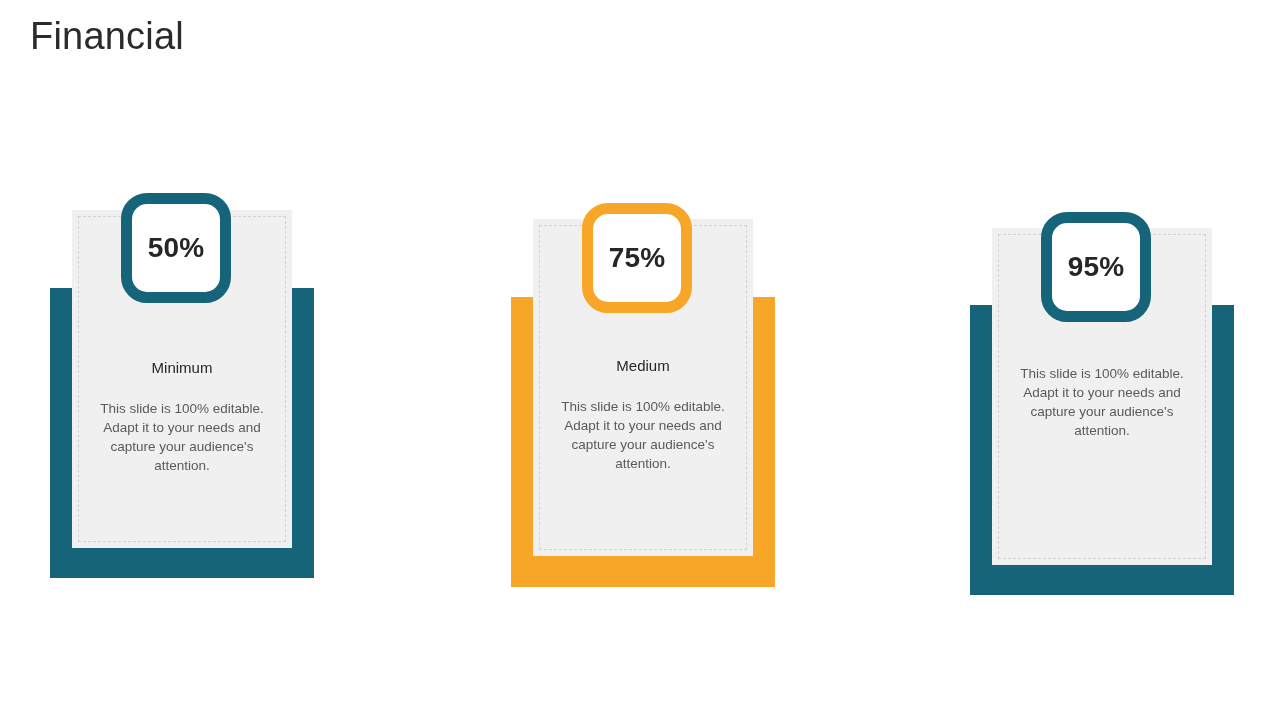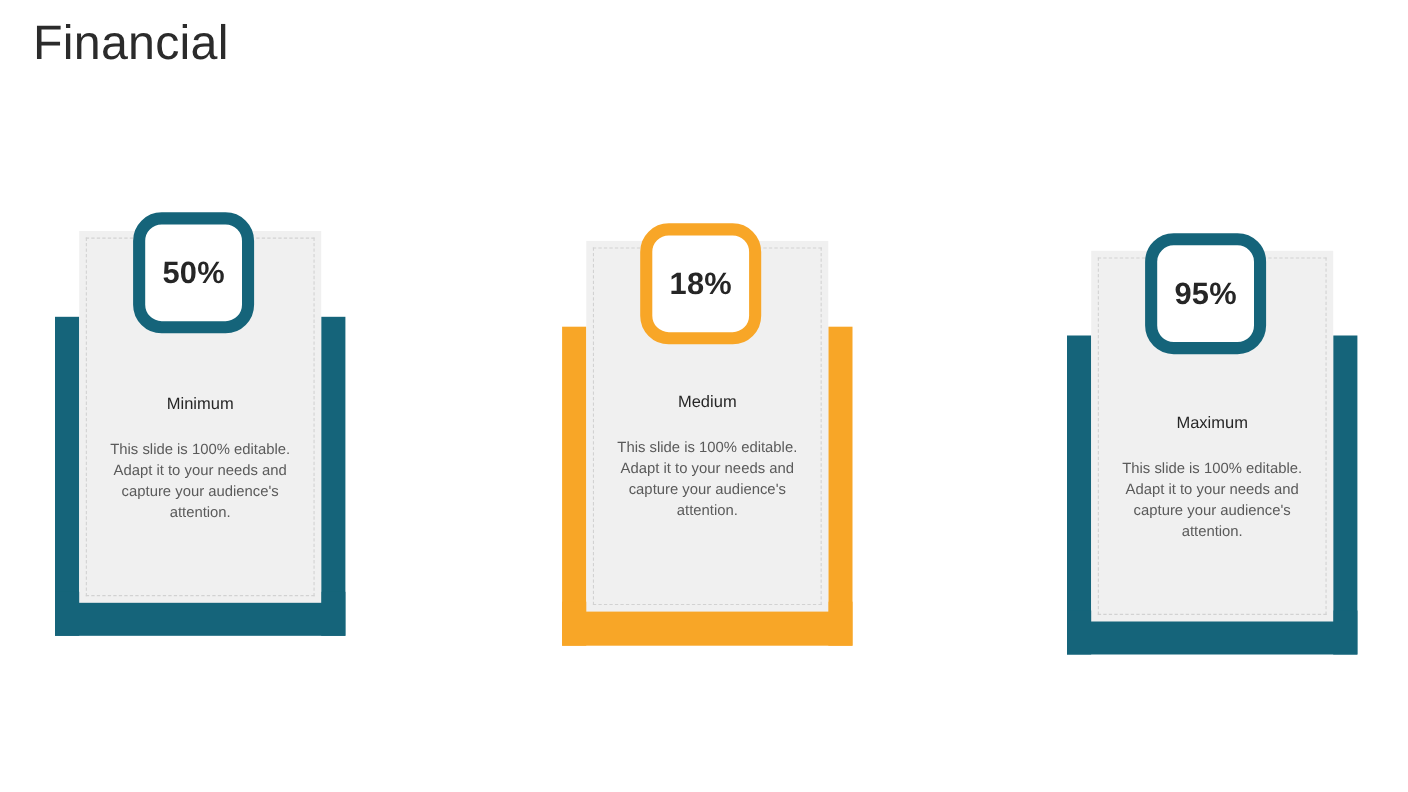--- a/index.html
+++ b/index.html
@@ -13,21 +13,21 @@
     font-family: "Liberation Sans", sans-serif;
     overflow: hidden;
     position: relative;
   }
 
   
   .slide-title {
     position: absolute;
     left: 30px;
     top: 14px;
-    font-size: 44px;
+    font-size: 38px;
     font-weight: 400;
     color: #2b2b2b;
     letter-spacing: 0.2px;
     line-height: 1.2;
     white-space: nowrap;
   }
 
   
   .stage {
     position: absolute;
@@ -149,39 +149,38 @@
   <div class="card" id="card-1" style="left: 511px; top: 0px; height: 720px;">
     <div class="frame" style="top: 297px; height: 290px;">
       <div class="frame-left" style="background: rgb(248, 166, 39);"></div>
       <div class="frame-right" style="background: rgb(248, 166, 39);"></div>
       <div class="frame-bottom" style="background: rgb(248, 166, 39);"></div>
     </div>
     <div class="panel" style="top: 219px; height: 337px; background: rgb(240, 240, 240);">
       <div class="panel-inner" style="border-color: rgb(210, 210, 210);"></div>
     </div>
     <div class="badge" style="left: 71px; top: 203px; border-color: rgb(248, 166, 39);">
-      <span class="badge-value">18%</span>
+      <span class="badge-value">75%</span>
     </div>
     <div class="card-text" style="top: 345px;">
       <div class="card-heading" style="color: rgb(38, 38, 38);">Medium</div>
       <div class="card-body" style="color: rgb(90, 90, 90);">This slide is 100% editable. Adapt it to your needs and capture your audience's attention.</div>
     </div>
   </div>
 
   <div class="card" id="card-2" style="left: 970px; top: 0px; height: 720px;">
     <div class="frame" style="top: 305px; height: 290px;">
       <div class="frame-left" style="background: rgb(21, 100, 122);"></div>
       <div class="frame-right" style="background: rgb(21, 100, 122);"></div>
       <div class="frame-bottom" style="background: rgb(21, 100, 122);"></div>
     </div>
     <div class="panel" style="top: 228px; height: 337px; background: rgb(240, 240, 240);">
       <div class="panel-inner" style="border-color: rgb(210, 210, 210);"></div>
     </div>
     <div class="badge" style="left: 71px; top: 212px; border-color: rgb(21, 100, 122); align-items: center;">
       <span class="badge-value">95%</span>
     </div>
     <div class="card-text" style="top: 364px;">
-      <div class="card-heading" style="color: rgb(38, 38, 38);">Maximum</div>
       <div class="card-body" style="color: rgb(90, 90, 90);">This slide is 100% editable. Adapt it to your needs and capture your audience's attention.</div>
     </div>
   </div>
 
 </div>
 
 </body></html>

